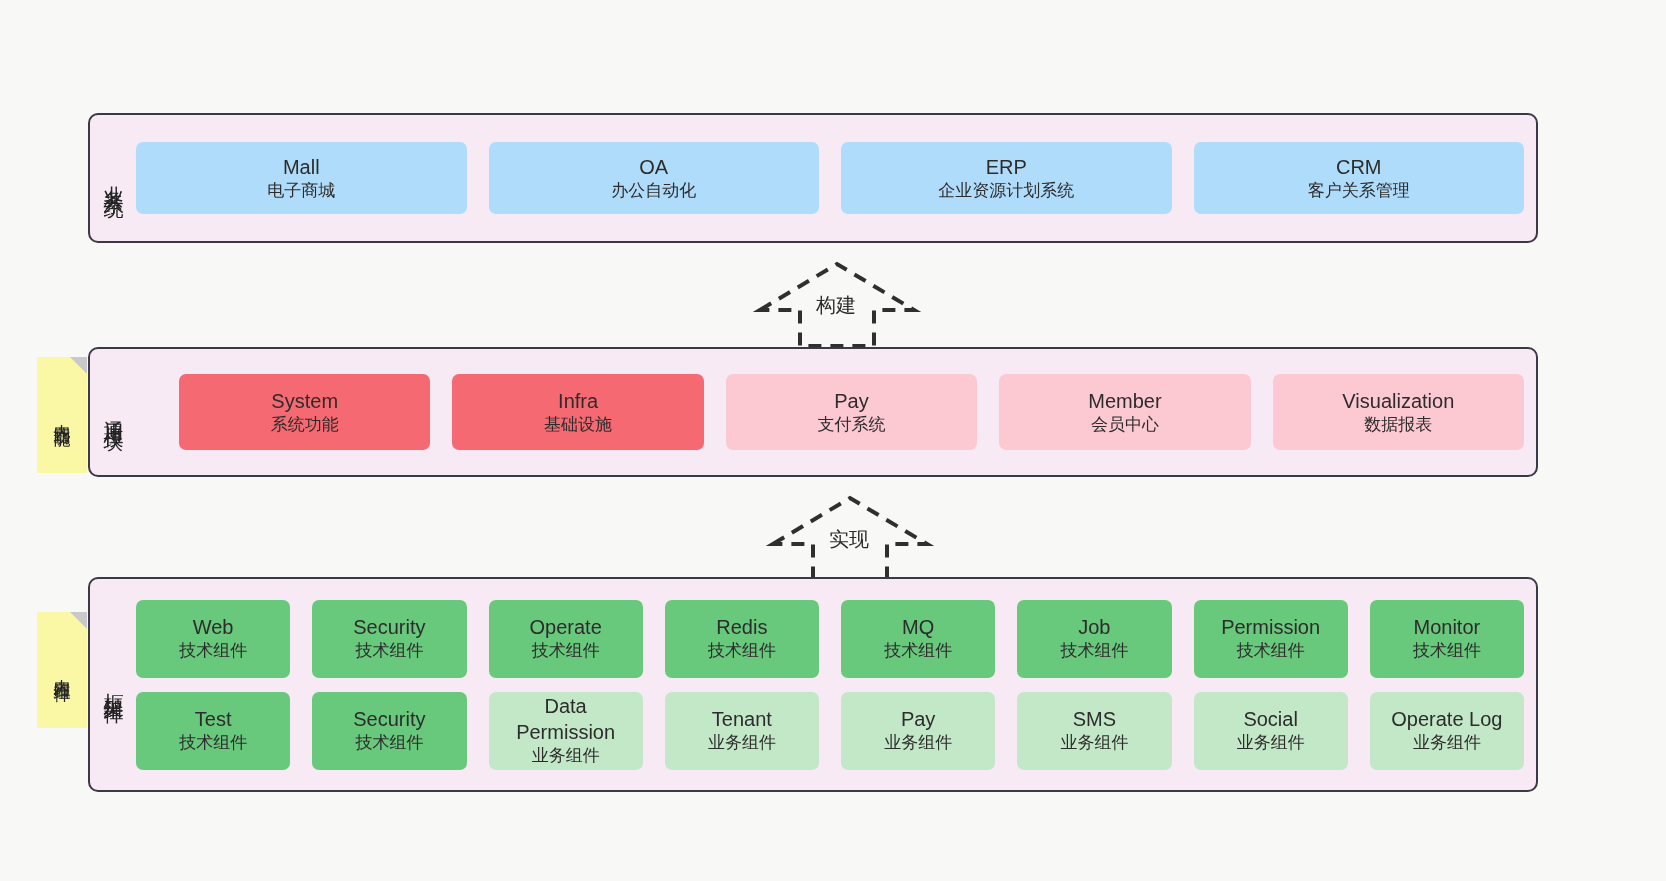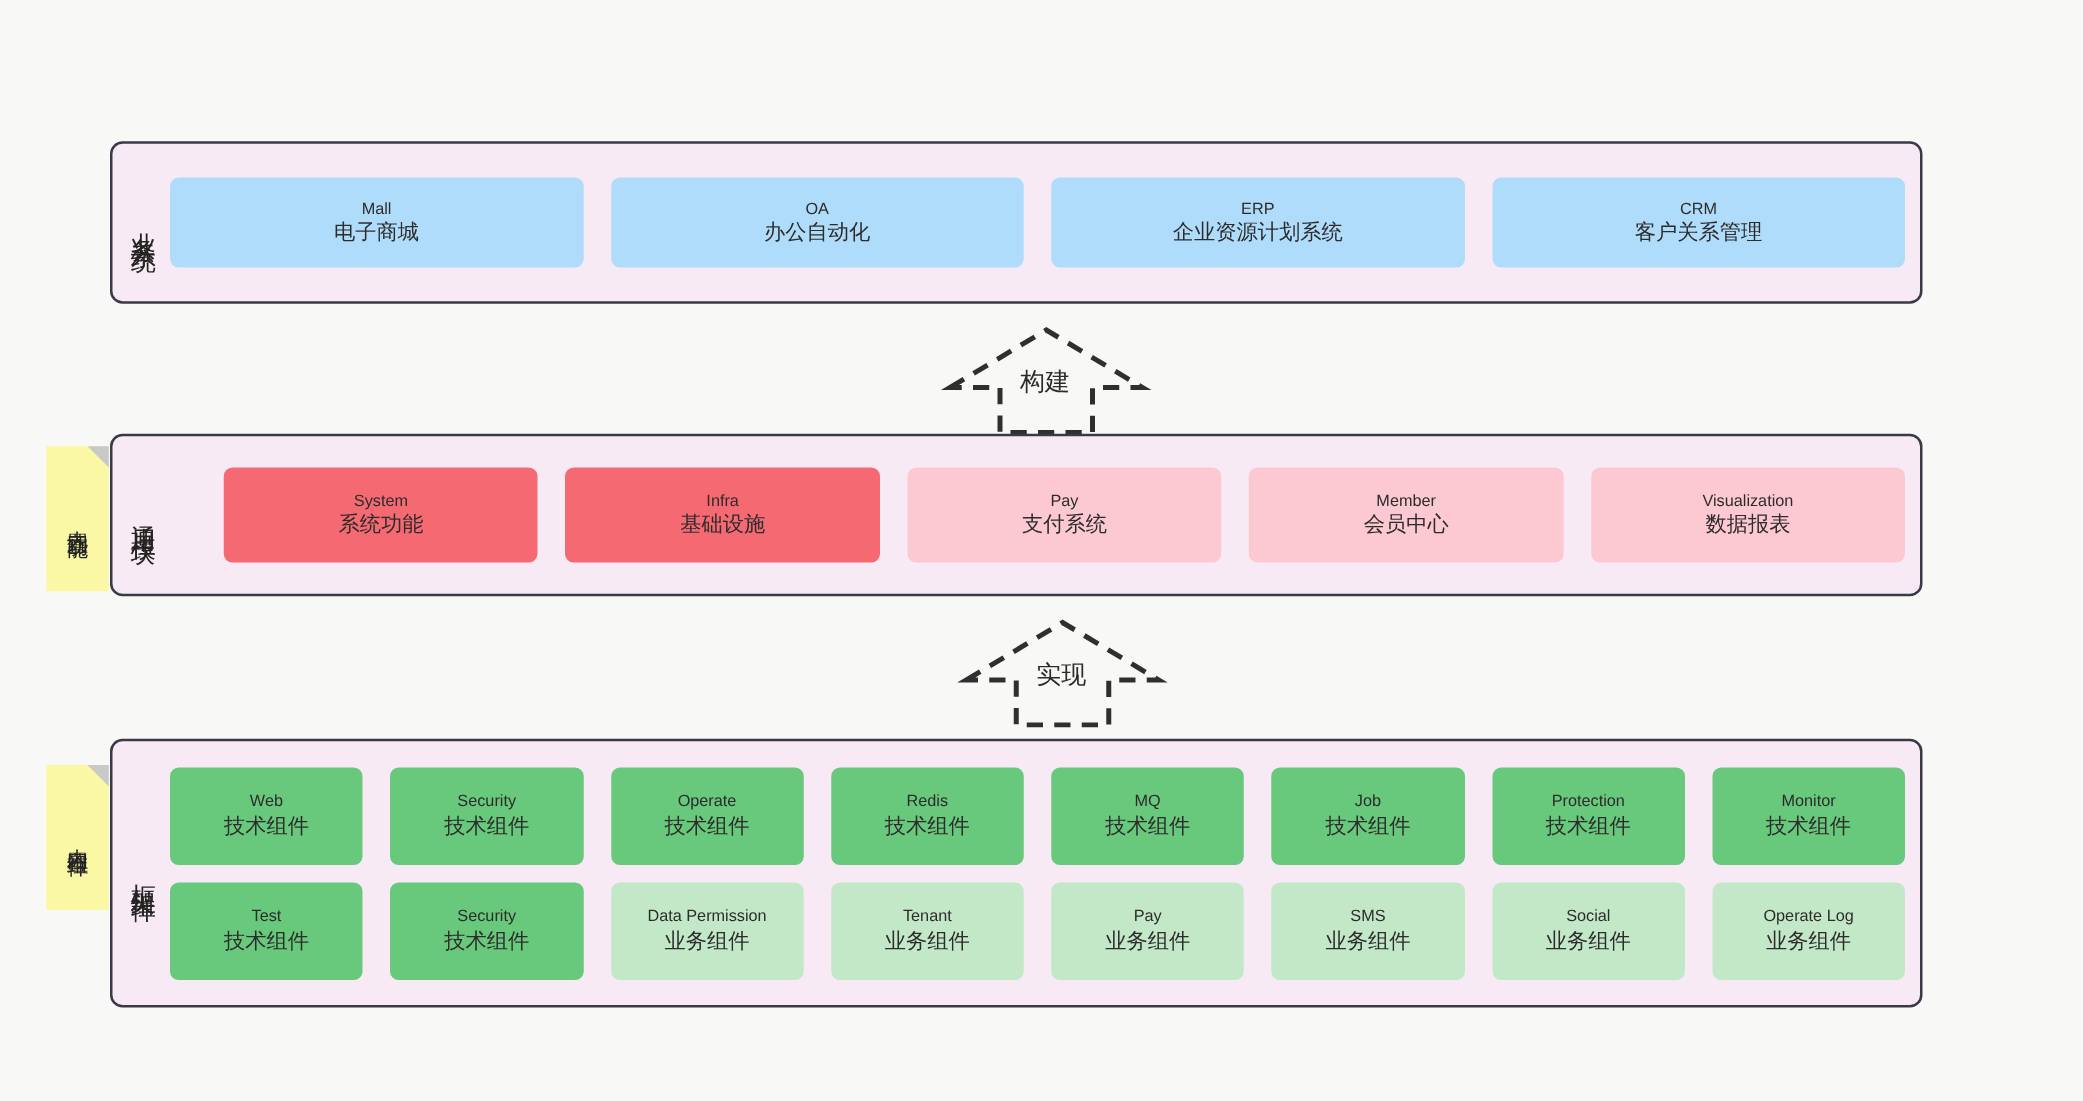--- a/index.html
+++ b/index.html
@@ -58,38 +58,38 @@
     border-radius: 7px;
     display: flex;
     flex-direction: column;
     align-items: center;
     justify-content: center;
     text-align: center;
     color: #2c2c2c;
     line-height: 1.3;
     padding: 6px 4px;
   }
-  .card .en  { font-size: 13px; }
+  .card .en  { font-size: 20px; }
   .card .cn  { font-size: 17px; }
 
   
   .c-blue      { background: #b0dcfb; }
   .c-red       { background: #f56a72; }
   .c-pink      { background: #fcc9d2; }
   .c-green     { background: #68c87b; }
   .c-lgreen    { background: #c3e8c8; }
 
   
   #layer-business { left: 88px;  top: 113px; width: 1450px; height: 130px; }
   #layer-business .card { height: 72px; }
 
   #layer-module   { left: 88px;  top: 347px; width: 1450px; height: 130px; gap: 43px; }
   #layer-module .card { height: 76px; }
 
-  #layer-framework{ left: 88px;  top: 577px; width: 1450px; height: 215px; margin-top: 14px; }
+  #layer-framework{ left: 88px;  top: 577px; width: 1450px; height: 215px; }
   #layer-framework .card { height: 78px; }
 
   
   .note {
     position: absolute;
     background: #fbf8a5;
     width: 50px;
     display: flex;
     align-items: center;
     justify-content: center;
@@ -233,21 +233,21 @@
         </div>
         <div class="card c-green">
           <span class="en">MQ</span>
           <span class="cn">技术组件</span>
         </div>
         <div class="card c-green">
           <span class="en">Job</span>
           <span class="cn">技术组件</span>
         </div>
         <div class="card c-green">
-          <span class="en">Protection</span>
+          <span class="en">Permission</span>
           <span class="cn">技术组件</span>
         </div>
         <div class="card c-green">
           <span class="en">Monitor</span>
           <span class="cn">技术组件</span>
         </div>
       </div>
 
       <div class="card-row">
         <div class="card c-green">

